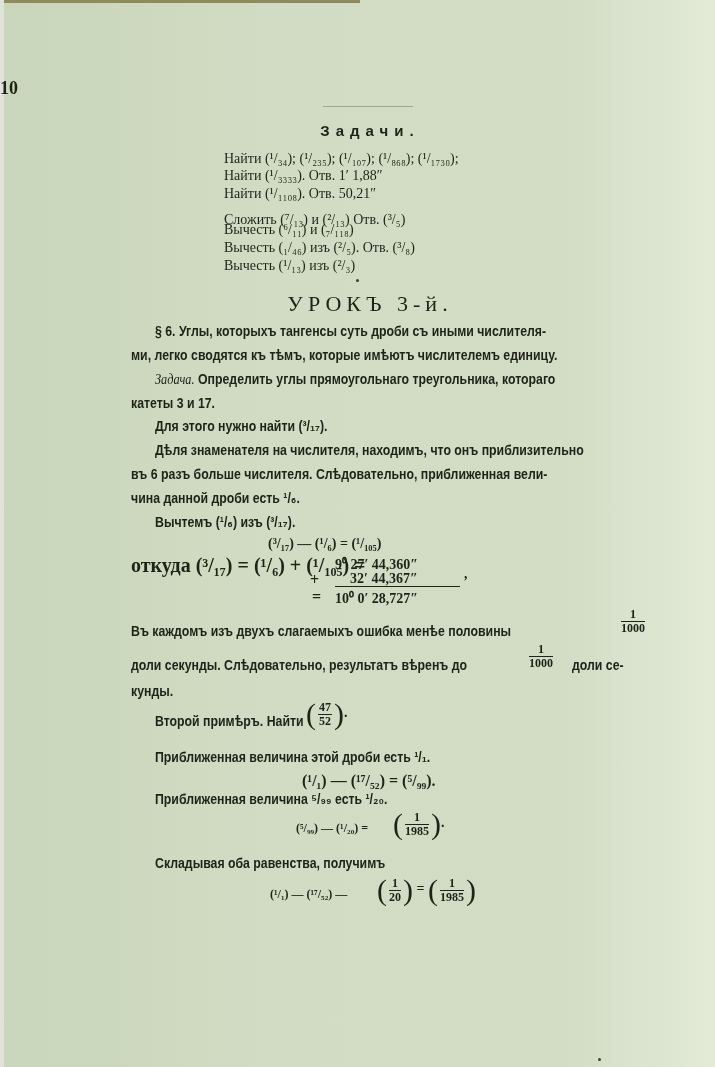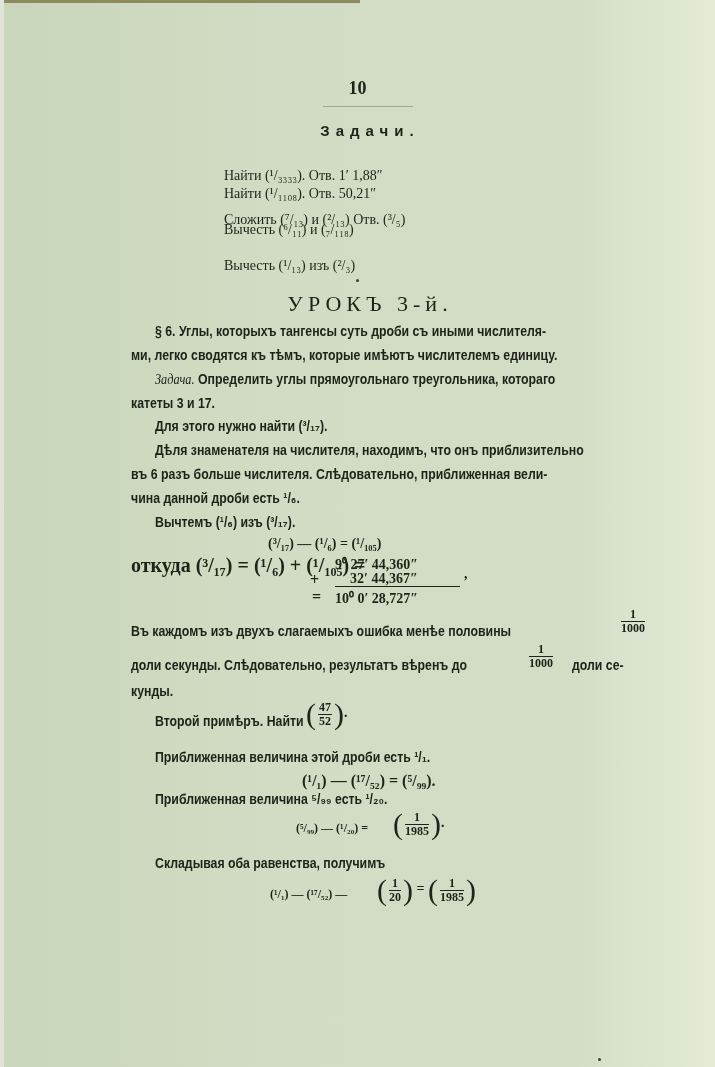--- a/index.html
+++ b/index.html
@@ -7,21 +7,21 @@
     width: 715px; height: 1067px; overflow: hidden;
     background: linear-gradient(90deg, #c9d6bb 0%, #d2dcc4 40%, #d3ddc6 80%, #e3ebd7 100%);
     font-family: "Liberation Serif", "DejaVu Serif", serif;
     color: #1e2218;
     position: relative;
   }
   .top-edge { position: absolute; left: 0; top: 0; width: 360px; height: 3px; background: #8e8a5c; }
   .left-edge { position: absolute; left: 0; top: 0; width: 4px; height: 1067px; background: #dfe3da; }
   .page { position: absolute; left: 0; top: 0; width: 715px; height: 1067px; }
   .abs { position: absolute; white-space: nowrap; }
-  .page-num { left: 0; width: 715px; text-align: center; top: 78px; font-size: 18px; font-weight: bold; }
+  .page-num { left: 0; width: 715px; text-align: left; top: 78px; font-size: 18px; font-weight: bold; }
   .page-rule { left: 323px; top: 106px; width: 90px; height: 1px; background: #9ea891; }
   .h-zadachi { left: 0; width: 740px; text-align: center; top: 122px; font-family: "Liberation Sans", sans-serif; font-size: 15px; font-weight: bold; letter-spacing: 6px; }
   .task { left: 224px; font-size: 14px; line-height: 16px; }
   .h-urok { left: 0; width: 740px; text-align: center; top: 291px; font-size: 22px; letter-spacing: 5px; }
   .para { left: 131px; font-size: 15px; font-weight: bold; line-height: 18px; font-family: "Liberation Sans", sans-serif; transform: scaleX(0.82); transform-origin: left center; }
   .para.in { left: 155px; }
   .para i { font-family: "Liberation Serif", serif; font-weight: normal; font-style: italic; }
   .eq { font-size: 14px; font-family: "Liberation Serif", serif; font-weight: bold; }
   .frac { display: inline-block; vertical-align: middle; text-align: center; font-size: 12px; line-height: 13px; margin: 0 2px; }
   .frac .n { display: block; border-bottom: 1px solid #1e2218; padding: 0 1px; }
@@ -36,24 +36,26 @@
 <div class="top-edge"></div>
 <div class="left-edge"></div>
 
 <div class="page">
 
   <div class="abs page-num">10</div>
   <div class="abs page-rule"></div>
 
   <div class="abs h-zadachi">Задачи.</div>
 
+  <div class="abs task" style="top:151px">Найти (¹/₃₄); (¹/₂₃₅); (¹/₁₀₇); (¹/₈₆₈); (¹/₁₇₃₀);</div>
   <div class="abs task" style="top:168px">Найти (¹/₃₃₃₃). Отв. 1′ 1,88″</div>
   <div class="abs task" style="top:186px">Найти (¹/₁₁₀₈). Отв.  50,21″</div>
   <div class="abs task" style="top:212px">Сложить (⁷/₁₃) и (²/₁₃) Отв. (³/₅)</div>
   <div class="abs task" style="top:222px">Вычесть (⁶/₁₁) и (₇/₁₁₈)</div>
+  <div class="abs task" style="top:240px">Вычесть (₁/₄₆) изъ (²/₅). Отв. (³/₈)</div>
   <div class="abs task" style="top:258px">Вычесть (¹/₁₃) изъ (²/₃)</div>
   <div class="speck" style="left:356px; top:279px"></div>
 
   <div class="abs h-urok">УРОКЪ 3-й.</div>
 
   <div class="abs para in" style="top:322px">§ 6. Углы, которыхъ тангенсы суть дроби съ иными числителя-</div>
   <div class="abs para" style="top:346px">ми, легко сводятся къ тѣмъ, которые имѣютъ числителемъ единицу.</div>
   <div class="abs para in" style="top:370px">
     <i>Задача.</i>
     <span>Определить углы прямоугольнаго треугольника, котораго</span>

